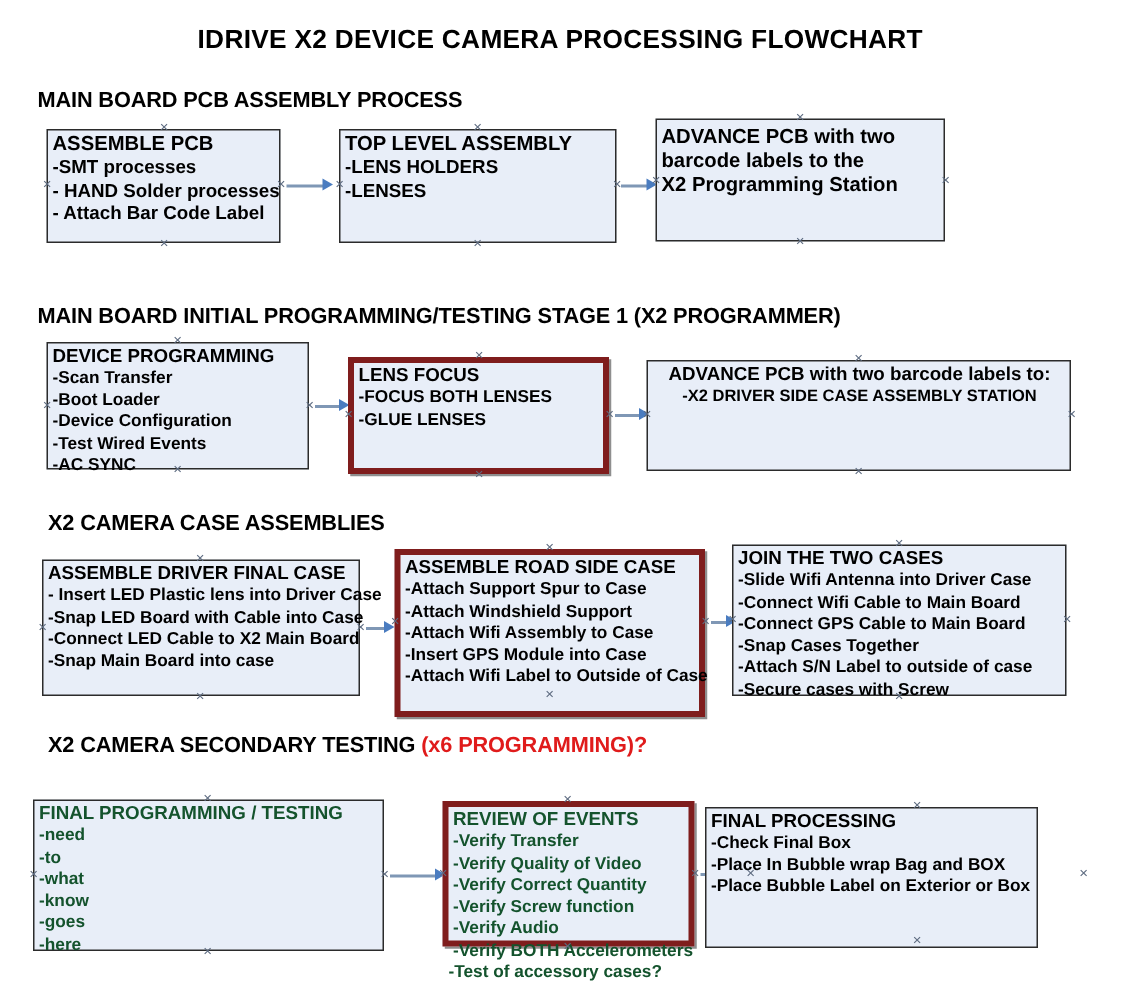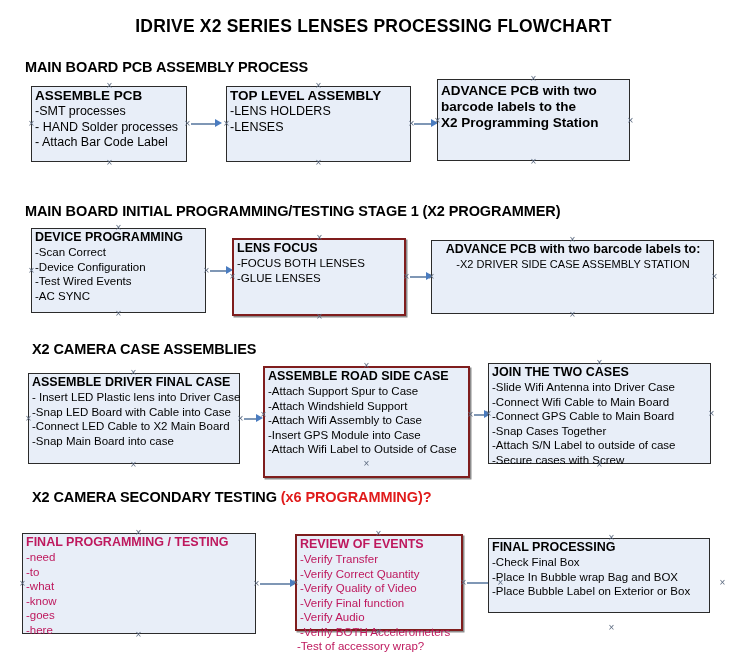--- a/index.html
+++ b/index.html
@@ -36,40 +36,41 @@
 
   
   .box{
     position:absolute;
     background:#e8eef8;
     border:1px solid #2b2b2b;
     box-sizing:border-box;
     overflow:visible;
   }
   .box.shadowed{
-    border:2px solid #7f1d1d;
+    border:4px solid #7f1d1d;
     box-shadow:1.5px 1.5px 0 0 #8e8e8e;
   }
   .box-inner{
     position:absolute;
     left:3px;top:1px;right:2px;
     pointer-events:none;
   }
   .bx-title{
     font-weight:bold;
     color:#000000;
     display:block;
     white-space:nowrap;
   }
   .bx-line{
     display:block;
     color:#000000;
     white-space:nowrap;
-  }
-  .red .bx-title,.red .bx-line{color:#be185d;}
+    font-weight:bold;
+  }
+  .red .bx-title,.red .bx-line{color:#14532d;}
 
   
   .t13 .bx-title{font-size:13.5px;line-height:16px;}
   .t13 .bx-line{font-size:12.5px;line-height:15.5px;}
   .t12 .bx-title{font-size:12.5px;line-height:15px;}
   .t12 .bx-line{font-size:11.5px;line-height:14.5px;}
 
   
   .conn{position:absolute;height:2px;background:#7f97b5;}
   .arrow{
@@ -90,21 +91,21 @@
     font-family:"Liberation Sans",sans-serif;
     user-select:none;
   }
   .xmark::before{content:"\00D7";}
 </style>
 </head>
 <body>
 
 <div class="canvas">
 
-  <div class="title">IDRIVE X2  SERIES LENSES PROCESSING FLOWCHART</div>
+  <div class="title">IDRIVE X2  DEVICE CAMERA PROCESSING FLOWCHART</div>
 
   <div class="section-head" style="left:25px;top:59px;">MAIN BOARD PCB ASSEMBLY PROCESS</div>
 
   <div class="box t13" style="left:31px;top:86px;width:156px;height:76px;">
     <div class="box-inner">
       <span class="bx-title">ASSEMBLE PCB</span>
       <span class="bx-line">-SMT processes</span>
       <span class="bx-line">- HAND Solder processes</span>
       <span class="bx-line">- Attach Bar Code Label</span>
     </div>
@@ -142,21 +143,22 @@
   <div class="xmark" style="left:529px;top:74px;"></div>
   <div class="xmark" style="left:529px;top:157px;"></div>
   <div class="xmark" style="left:433px;top:116px;"></div>
   <div class="xmark" style="left:626px;top:116px;"></div>
 
   <div class="section-head" style="left:25px;top:203px;">MAIN BOARD INITIAL PROGRAMMING/TESTING STAGE 1 (X2 PROGRAMMER)</div>
 
   <div class="box t12" style="left:31px;top:228px;width:175px;height:85px;">
     <div class="box-inner">
       <span class="bx-title">DEVICE PROGRAMMING</span>
-      <span class="bx-line">-Scan Correct</span>
+      <span class="bx-line">-Scan Transfer</span>
+      <span class="bx-line">-Boot Loader</span>
       <span class="bx-line">-Device Configuration</span>
       <span class="bx-line">-Test Wired Events</span>
       <span class="bx-line">-AC SYNC</span>
     </div>
   </div>
   <div class="xmark" style="left:114px;top:223px;"></div>
   <div class="xmark" style="left:114px;top:309px;"></div>
   <div class="xmark" style="left:27px;top:266px;"></div>
   <div class="xmark" style="left:202px;top:266px;"></div>
 
@@ -262,37 +264,37 @@
   <div class="xmark" style="left:18px;top:579px;"></div>
   <div class="xmark" style="left:252px;top:579px;"></div>
 
   <div class="conn" style="left:260px;top:583px;width:32px;"></div>
   <div class="arrow" style="left:290px;top:579px;"></div>
 
   <div class="box t12 red shadowed" style="left:295px;top:534px;width:168px;height:97px;">
     <div class="box-inner">
       <span class="bx-title">REVIEW OF EVENTS</span>
       <span class="bx-line">-Verify Transfer</span>
+      <span class="bx-line">-Verify Quality of Video</span>
       <span class="bx-line">-Verify Correct Quantity</span>
-      <span class="bx-line">-Verify Quality of Video</span>
-      <span class="bx-line">-Verify Final function</span>
+      <span class="bx-line">-Verify Screw function</span>
       <span class="bx-line">-Verify Audio</span>
       <span class="bx-line">-Verify BOTH Accelerometers</span>
-      <span class="bx-line" style="margin-left:-3px;">-Test of accessory wrap?</span>
+      <span class="bx-line" style="margin-left:-3px;">-Test of accessory cases?</span>
     </div>
   </div>
   <div class="xmark" style="left:374px;top:529px;"></div>
   <div class="xmark" style="left:374px;top:627px;"></div>
   <div class="xmark" style="left:291px;top:578px;"></div>
   <div class="xmark" style="left:459px;top:578px;"></div>
 
   <div class="conn" style="left:467px;top:582px;width:32px;"></div>
   <div class="arrow" style="left:497px;top:578px;"></div>
 
-  <div class="box t12" style="left:488px;top:538px;width:222px;height:75px;padding-left:46px;">
+  <div class="box t12" style="left:470px;top:538px;width:222px;height:94px;padding-left:46px;">
     <div class="box-inner">
       <span class="bx-title">FINAL PROCESSING</span>
       <span class="bx-line"> -Check Final Box</span>
       <span class="bx-line">-Place In Bubble wrap Bag and BOX</span>
       <span class="bx-line">-Place Bubble Label on Exterior or Box</span>
     </div>
   </div>
   <div class="xmark" style="left:607px;top:533px;"></div>
   <div class="xmark" style="left:607px;top:623px;"></div>
   <div class="xmark" style="left:496px;top:578px;"></div>

